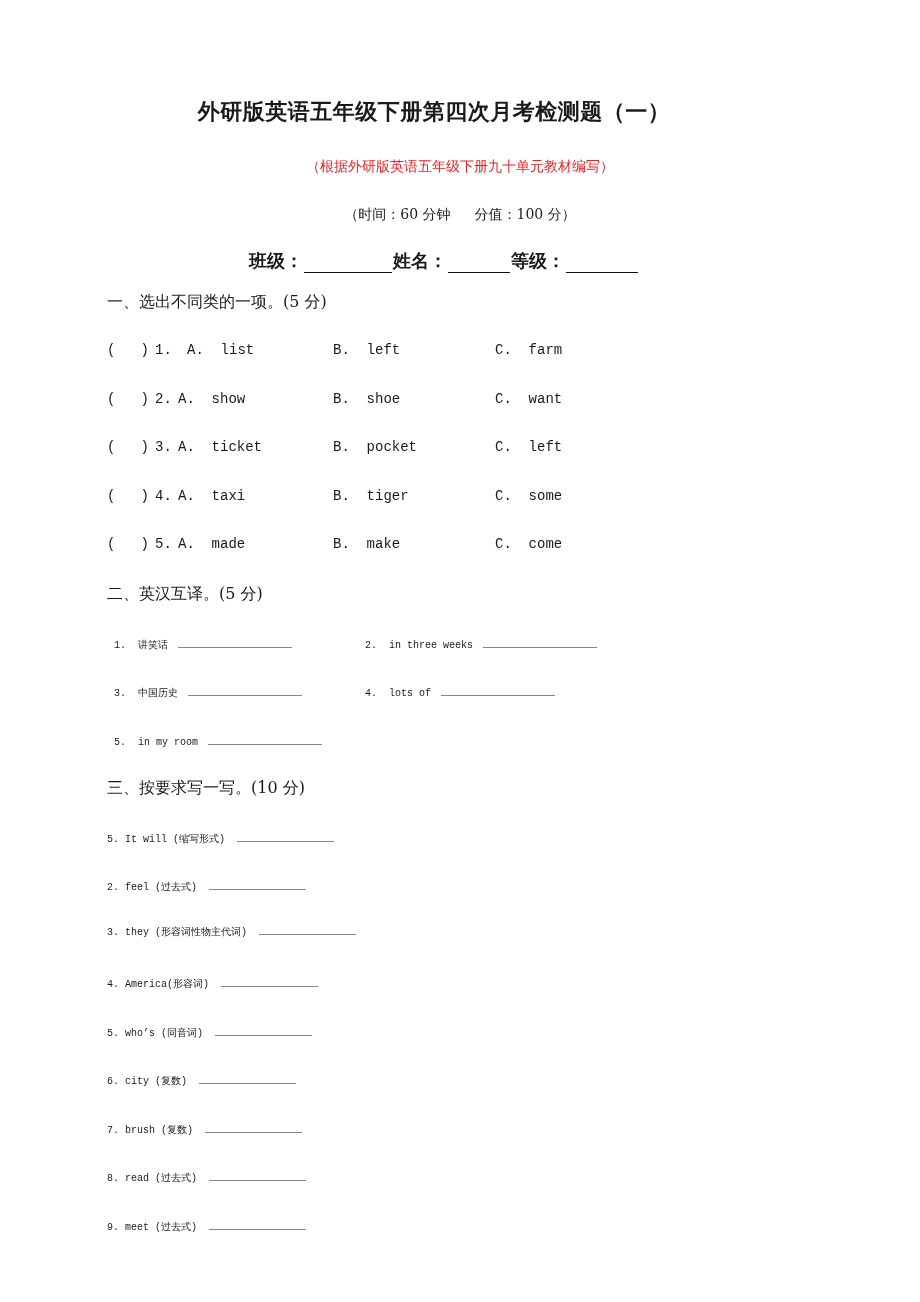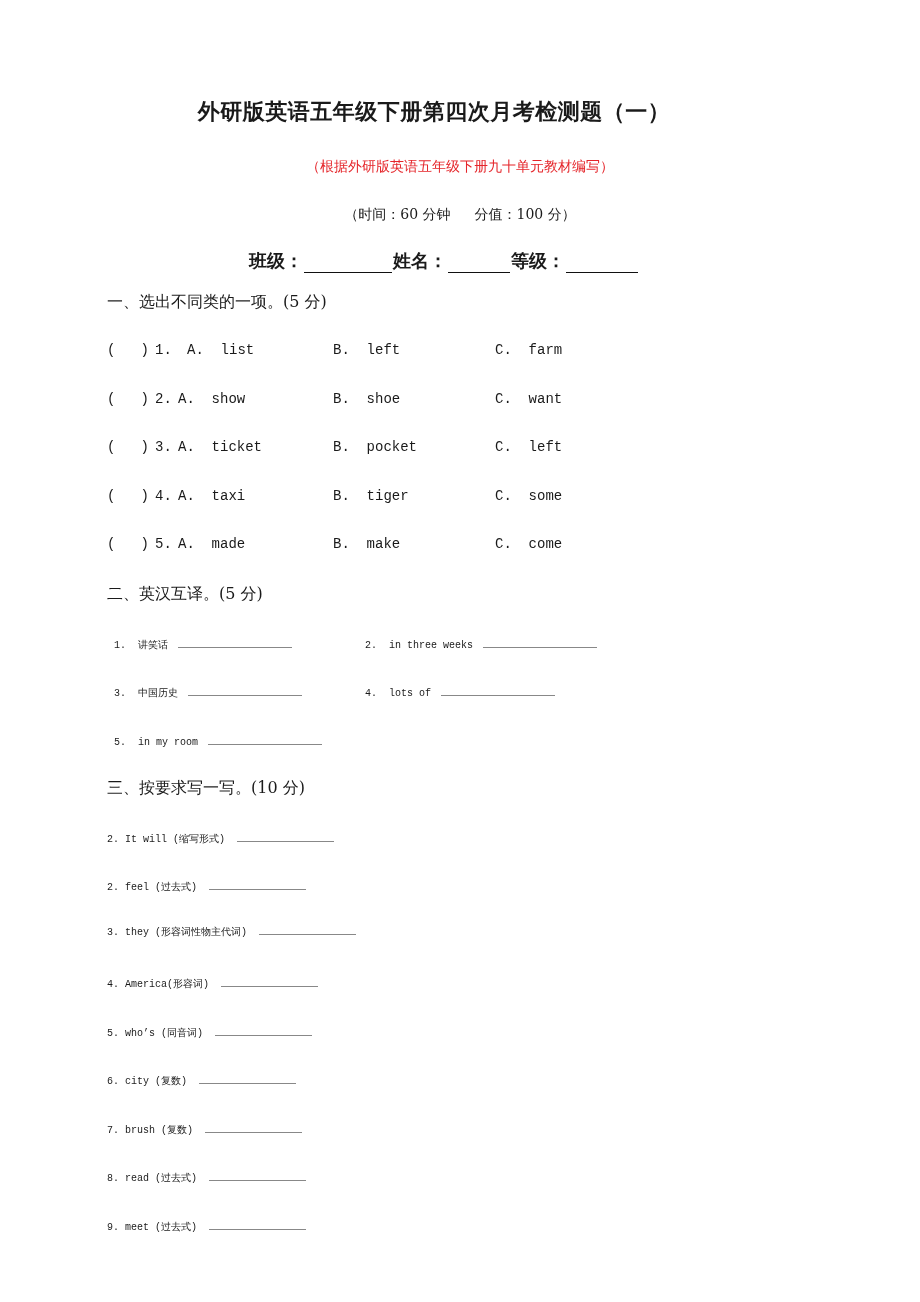--- a/index.html
+++ b/index.html
@@ -90,21 +90,21 @@
   <span class="line" style="width:114px; margin-left:4px"></span>
 </div>
 <div class="abs mono" style="left:114px; top:730px">
   <span style="white-space:pre">5.  in my room</span>
   <span class="line" style="width:114px; margin-left:4px"></span>
 </div>
 
 <div class="abs sec" style="top:778px">三、按要求写一写。(10 分)</div>
 
 <div class="abs mono" style="left:107px; top:827px">
-  <span style="white-space:pre">2. It will (缩写形式)</span>
+  <span style="white-space:pre">5. It will (缩写形式)</span>
   <span class="line" style="width:97px; margin-left:6px"></span>
 </div>
 <div class="abs mono" style="left:107px; top:875px">
   <span style="white-space:pre">2. feel (过去式)</span>
   <span class="line" style="width:97px; margin-left:6px"></span>
 </div>
 <div class="abs mono" style="left:107px; top:920px">
   <span style="white-space:pre">3. they (形容词性物主代词)</span>
   <span class="line" style="width:97px; margin-left:6px"></span>
 </div>

